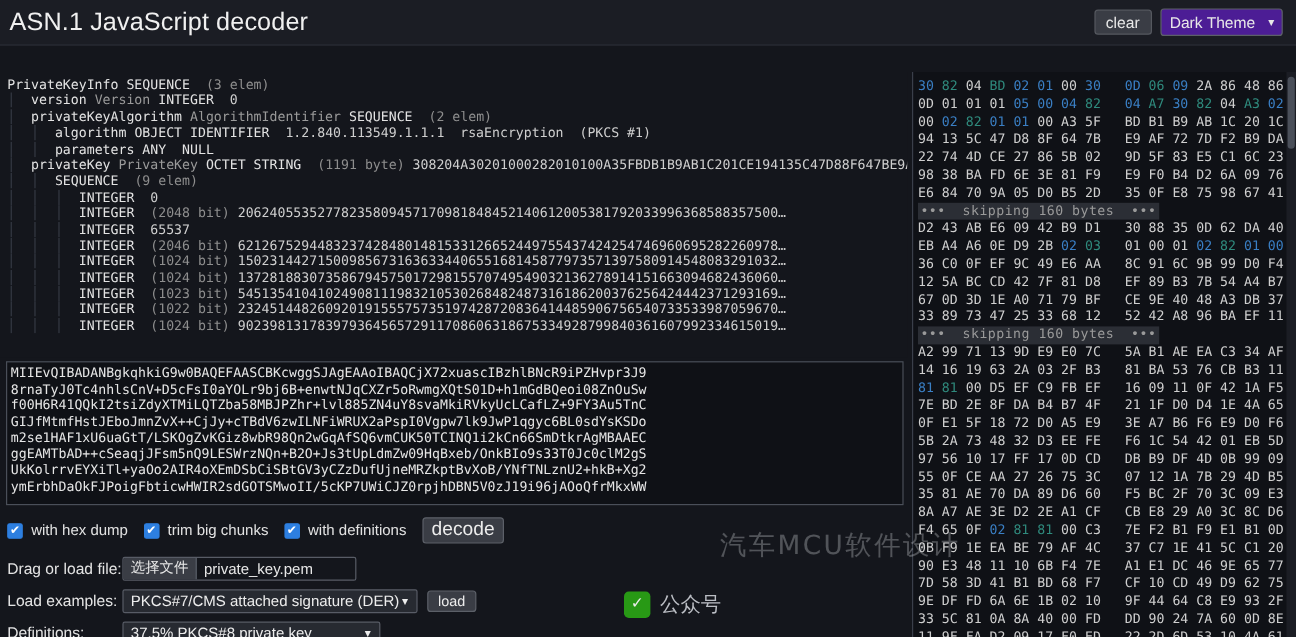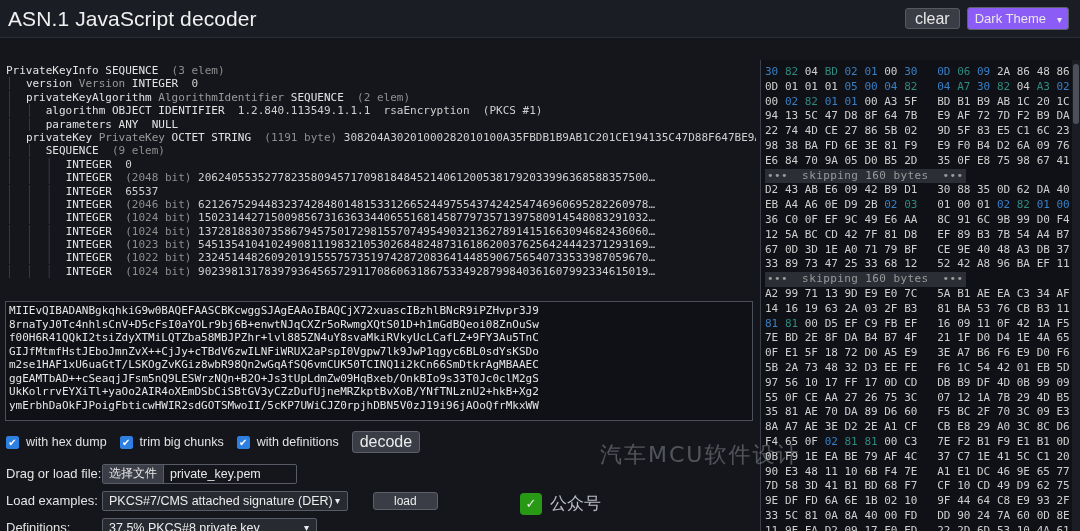--- a/index.html
+++ b/index.html
@@ -21,25 +21,25 @@
     display:flex; align-items:center; padding:0 8px;
   }
   .app-title {
     font-size:21px; color:#f0f0f0; font-weight:400;
     letter-spacing:0.1px; white-space:nowrap;
   }
   .header-right { margin-left:auto; display:flex; align-items:center; gap:7px; padding-right:3px; }
   .btn {
     background:#3a3d45; color:#e8e8e8;
     border:1px solid #55585f; border-radius:3px;
-    font-size:16px; padding:2px 9px; line-height:15px;
+    font-size:13px; padding:2px 9px; line-height:15px;
     font-family:"Liberation Sans", sans-serif; cursor:pointer;
   }
   .select-box {
-    background:#8b5cf6; color:#e8e8e8;
+    background:#4c1d95; color:#e8e8e8;
     border:1px solid #5c6068; border-radius:3px;
     font-size:13px; padding:2px 22px 2px 7px;
     line-height:17px; position:relative; cursor:pointer;
     display:inline-flex; align-items:center; white-space:nowrap;
   }
   .select-box .caret {
     position:absolute; right:6px; top:50%; transform:translateY(-50%);
     font-size:10px; color:#e8e8e8;
   }
 
@@ -146,23 +146,23 @@
   .sel2 .caret { position:absolute; right:7px; font-size:10px; }
   .sel3 {
     width:215px; height:20px; background:#272a31;
     border:1px solid #585c66; border-radius:2px;
     color:#ededed; font-size:12.5px;
     display:flex; align-items:center; padding:0 6px;
     position:relative; cursor:pointer; white-space:nowrap;
   }
   .sel3 .caret { position:absolute; right:7px; font-size:10px; }
   .load-btn {
-    margin-left:25px; background:#3a3d45; color:#ececec;
+    margin-left:8px; background:#3a3d45; color:#ececec;
     border:1px solid #5c6068; border-radius:3px;
-    font-size:12px; padding:1px 20px; cursor:pointer;
+    font-size:12px; padding:1px 8px; cursor:pointer;
     font-family:"Liberation Sans", sans-serif;
   }
 
   
   .watermark {
     position:absolute; left:520px; top:492px;
     display:flex; align-items:center; gap:8px;
     color:#c9ccd2; font-size:17px; opacity:0.92;
     pointer-events:none; font-family:"DejaVu Sans", sans-serif;
   }

